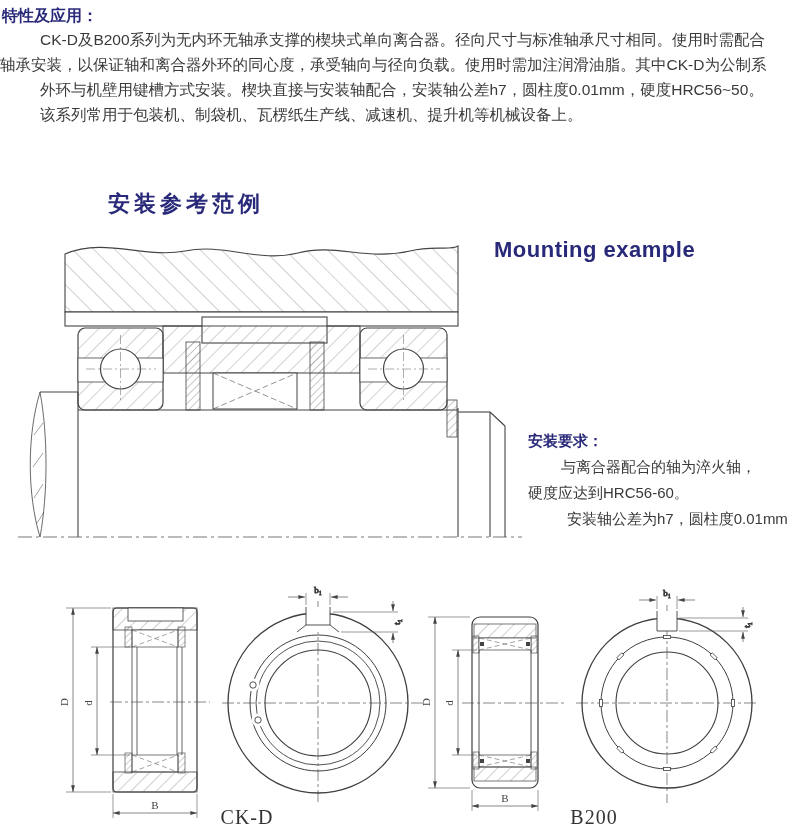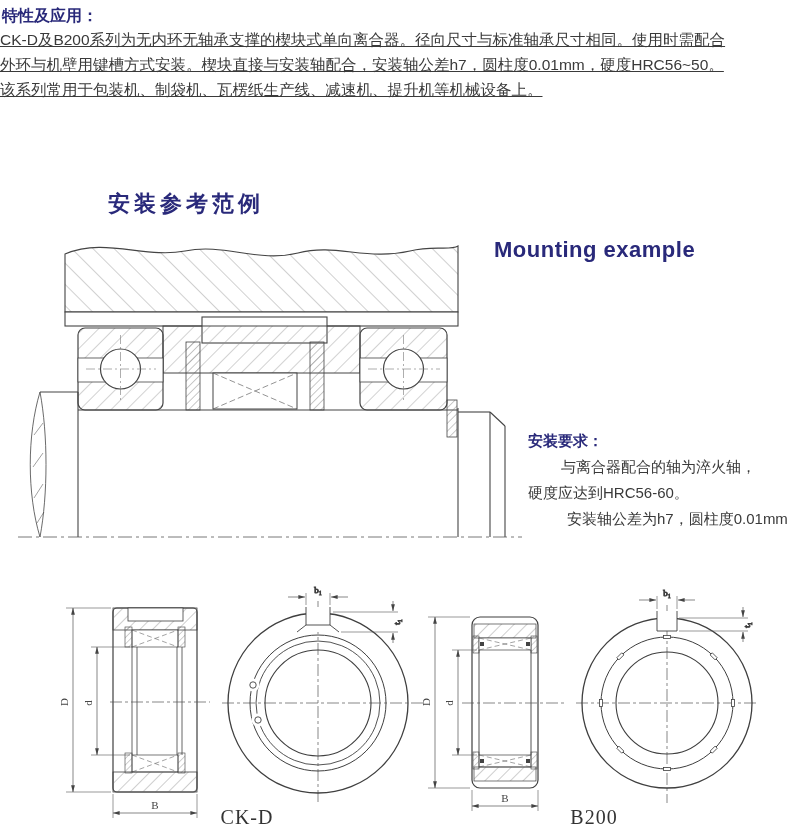--- a/index.html
+++ b/index.html
@@ -2,21 +2,21 @@
 <html><head>
 <meta charset="utf-8">
 <style>
   html,body{margin:0;padding:0;background:#ffffff;}
   .page{position:relative;width:800px;height:825px;background:#ffffff;overflow:hidden;
         font-family:"Liberation Sans","DejaVu Sans",sans-serif;color:#3a3a3a;}
   .sec-title{position:absolute;left:2px;top:6px;font-size:16px;font-weight:bold;color:#29297a;}
   .intro{position:absolute;left:0;top:27px;width:800px;font-size:15.5px;line-height:25px;
          color:#3a3a3a;white-space:nowrap;}
   .intro .ln{height:25px;}
-  .intro .indent{text-decoration:underline;}
+  .intro .indent{padding-left:40px;}
   .h-zh{position:absolute;left:108px;top:189px;font-size:22px;font-weight:bold;color:#29297a;letter-spacing:4px;}
   .h-en{position:absolute;left:494px;top:189px;font-size:22px;font-weight:bold;color:#29297a;letter-spacing:0.5px;margin-top:48px;}
   .notes{position:absolute;left:528px;top:428px;width:280px;font-size:15px;line-height:26px;
          color:#3a3a3a;white-space:nowrap;}
   .notes .t{font-weight:bold;color:#29297a;}
   .notes .i1{text-indent:2.2em;}
   .notes .i2{text-indent:2.6em;}
   svg{position:absolute;}
   #svg-main{left:10px;top:230px;}
   #svg-bottom{left:0px;top:565px;}
@@ -26,20 +26,21 @@
 </style>
 </head>
 <body>
 
 <div class="page">
 
   <div class="sec-title">特性及应用：</div>
 
   <div class="intro">
     <div class="ln indent">CK-D及B200系列为无内环无轴承支撑的楔块式单向离合器。径向尺寸与标准轴承尺寸相同。使用时需配合</div>
+    <div class="ln">轴承安装，以保证轴和离合器外环的同心度，承受轴向与径向负载。使用时需加注润滑油脂。其中CK-D为公制系</div>
     <div class="ln indent">外环与机壁用键槽方式安装。楔块直接与安装轴配合，安装轴公差h7，圆柱度0.01mm，硬度HRC56~50。</div>
     <div class="ln indent">该系列常用于包装机、制袋机、瓦楞纸生产线、减速机、提升机等机械设备上。</div>
   </div>
 
   <div class="h-zh">安装参考范例</div>
   <div class="h-en">Mounting example</div>
 
   <svg id="svg-main" width="520" height="325" viewBox="0 0 520 325">
     <defs>
       <pattern id="hA" width="11" height="11" patternUnits="userSpaceOnUse" patternTransform="rotate(45)">

